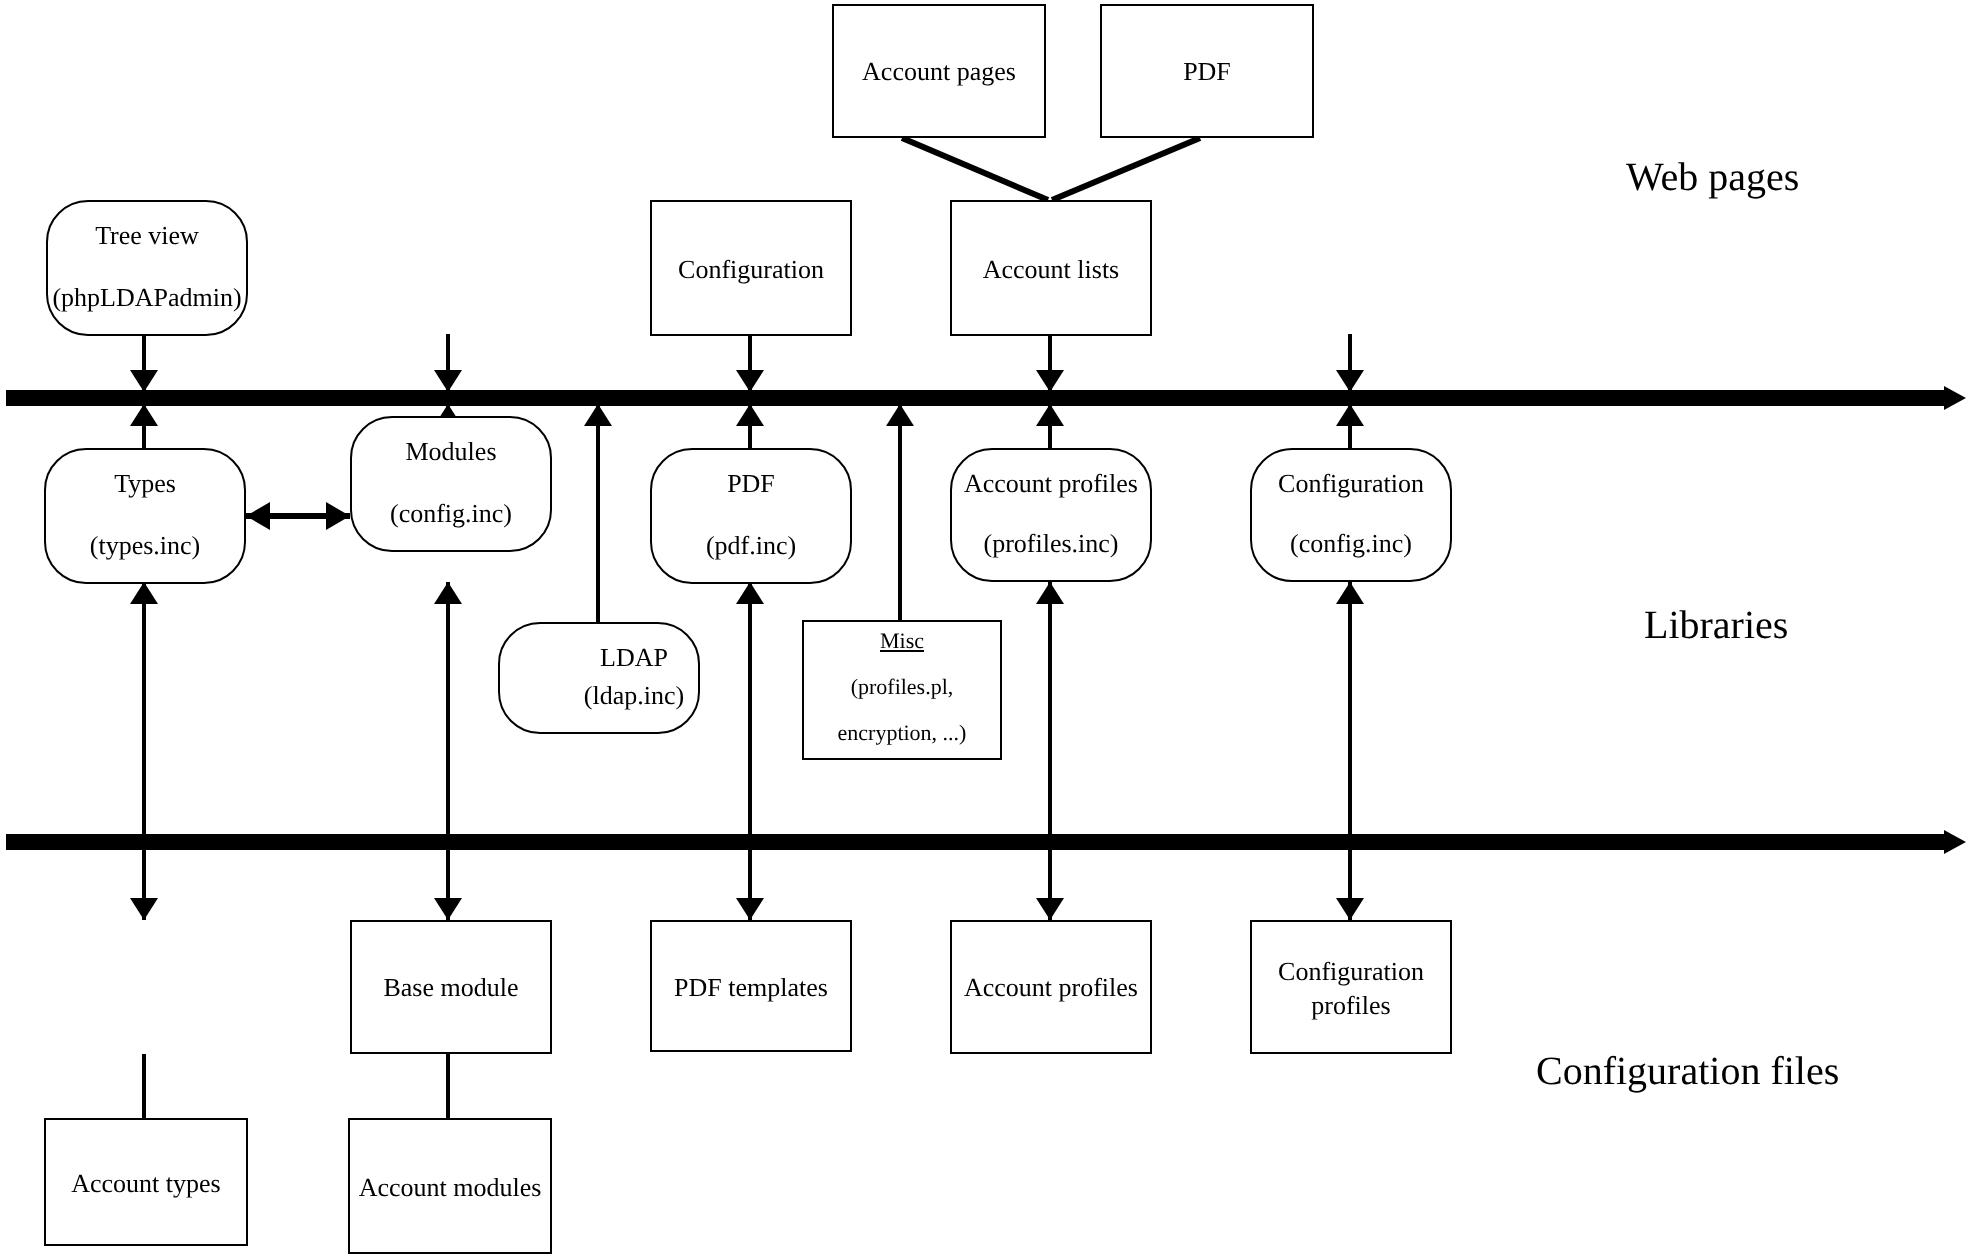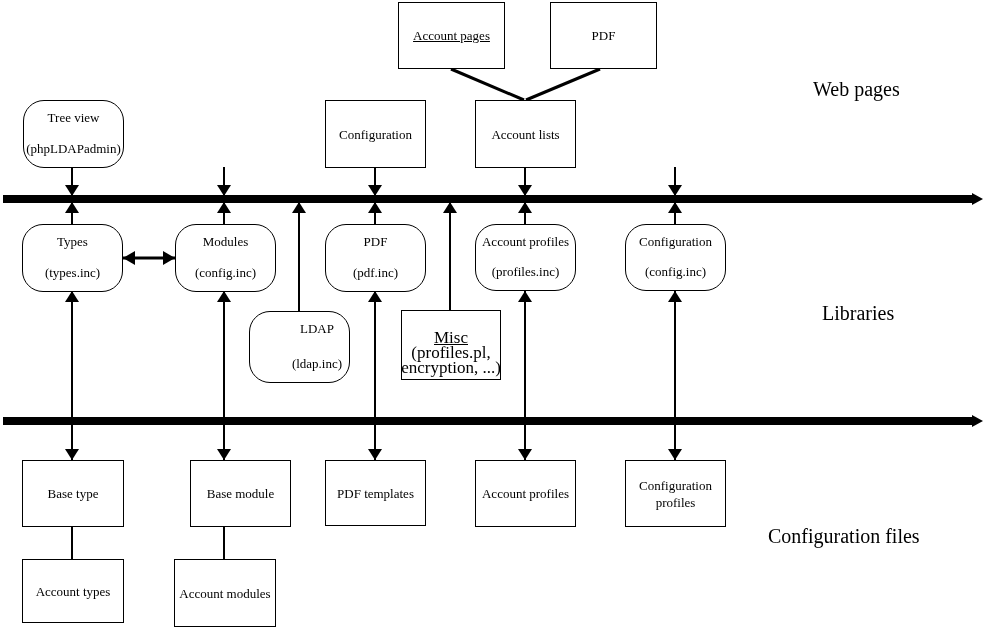--- a/index.html
+++ b/index.html
@@ -11,21 +11,21 @@
   .wires { position:absolute; left:0; top:0; width:988px; height:628px; }
   .box {
     position:absolute; box-sizing:border-box;
     border:1px solid #000; background:#fff;
     display:flex; flex-direction:column; align-items:center;
     font-size:13px; line-height:15px; text-align:center; white-space:nowrap;
   }
   .box--two    { justify-content:space-between; padding:9px 1px 11px;border-radius:21px; }
   .box--center { justify-content:center; padding:2px; }
   .box--tight  { justify-content:center; padding:2px; line-height:17px; }
-  .box--misc   { justify-content:flex-end; padding:3px 1px 4px; font-size:17px; line-height:15px;font-family:Liberation Serif, serif; }
+  .box--misc   { justify-content:space-between; padding:3px 1px 4px; font-size:11px; line-height:15px;font-family:Liberation Serif, serif; }
   .misc-underline { text-decoration:underline; }
   .section-label {
     position:absolute; font-size:20px; line-height:26px; white-space:nowrap;
   }
 </style>
 </head>
 <body>
 
 <div class="stage">
 
@@ -121,21 +121,21 @@
     </g>
 
     <g>
       <line x1="72" y1="527" x2="72" y2="559" stroke-width="2"></line>
     </g>
     <g>
       <line x1="224" y1="527" x2="224" y2="559" stroke-width="2"></line>
     </g>
   </svg>
 
-  <div class="box box--center" style="left:398px; top:2px; width:107px; height:67px;text-decoration:underline;">
+  <div class="box box--center" style="left:416px; top:2px; width:107px; height:67px;">
     <span>Account pages</span>
   </div>
   <div class="box box--center" style="left:550px; top:2px; width:107px; height:67px;">
     <span>PDF</span>
   </div>
 
   <div class="box box--two" style="left:23px; top:100px; width:101px; height:68px;">
     <span>Tree view</span>
     <span>(phpLDAPadmin)</span>
   </div>
@@ -143,51 +143,48 @@
     <span>Configuration</span>
   </div>
   <div class="box box--center" style="left:475px; top:100px; width:101px; height:68px;">
     <span>Account lists</span>
   </div>
 
   <div class="box box--two" style="left:22px; top:224px; width:101px; height:68px;">
     <span>Types</span>
     <span>(types.inc)</span>
   </div>
-  <div class="box box--two" style="left:175px; top:224px; width:101px; height:68px;">
+  <div class="box box--two" style="left:175px; top:208px; width:101px; height:68px;">
     <span>Modules</span>
     <span>(config.inc)</span>
   </div>
   <div class="box box--two" style="left:325px; top:224px; width:101px; height:68px;">
     <span>PDF</span>
     <span>(pdf.inc)</span>
   </div>
   <div class="box box--two" style="left:475px; top:224px; width:101px; height:67px;">
     <span>Account profiles</span>
     <span>(profiles.inc)</span>
   </div>
   <div class="box box--two" style="left:625px; top:224px; width:101px; height:67px;">
     <span>Configuration</span>
     <span>(config.inc)</span>
   </div>
 
-  <div class="box box--two" style="left:249px; top:311px; width:101px; height:72px;padding-left:36px;">
+  <div class="box box--two" style="left:249px; top:311px; width:101px; height:56px;padding-left:36px;">
     <span>LDAP</span>
     <span>(ldap.inc)</span>
   </div>
   <div class="box box--misc" style="left:401px; top:310px; width:100px; height:70px;">
     <span class="misc-underline">Misc</span>
     <span>(profiles.pl,</span>
     <span>encryption, ...)</span>
   </div>
 
-  <div class="box box--center" style="left:22px; top:460px; width:102px; height:67px;">
-    <span>Base type</span>
-  </div>
-  <div class="box box--center" style="left:190px; top:460px; width:101px; height:67px;">
+  <div class="box box--center" style="left:175px; top:460px; width:101px; height:67px;">
     <span>Base module</span>
   </div>
   <div class="box box--center" style="left:325px; top:460px; width:101px; height:66px;">
     <span>PDF templates</span>
   </div>
   <div class="box box--center" style="left:475px; top:460px; width:101px; height:67px;">
     <span>Account profiles</span>
   </div>
   <div class="box box--tight" style="left:625px; top:460px; width:101px; height:67px;">
     <span>Configuration</span>

